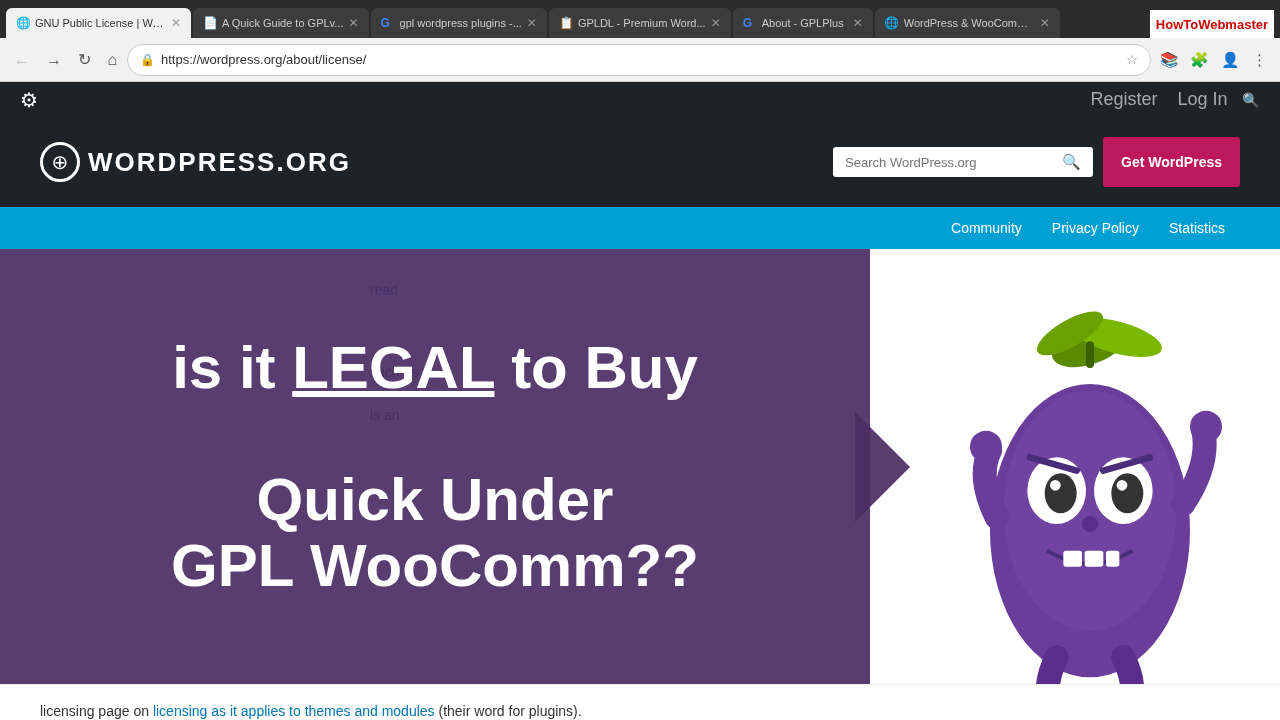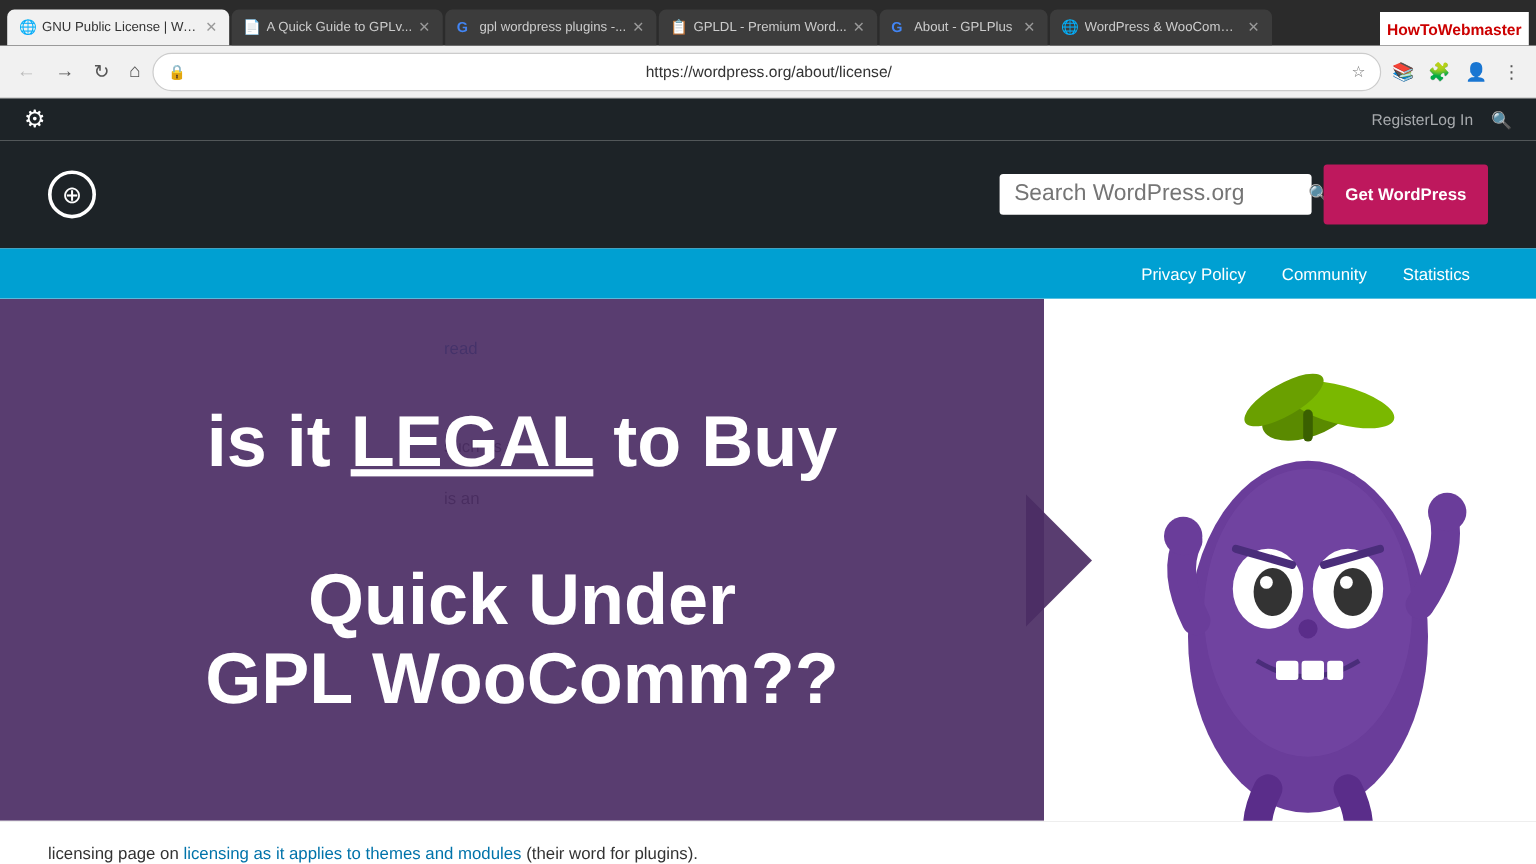--- a/index.html
+++ b/index.html
@@ -17,43 +17,43 @@
     .tab-close { margin-left: 5px; color: #999; cursor: pointer; font-size: 12px; flex-shrink: 0; }
     .howto-logo { margin-left: auto; display: flex; align-items: center; }
     .howto-logo-img { height: 28px; background: #fff; padding: 2px 6px; font-size: 11px; font-weight: bold; color: #c00; display: flex; align-items: center; }
 
     
     .nav-bar { display: flex; align-items: center; background: #f1f1f1; padding: 6px 8px; height: 44px; gap: 4px; border-bottom: 1px solid #ccc; }
     .nav-btn { background: none; border: none; cursor: pointer; color: #555; font-size: 16px; padding: 4px 6px; border-radius: 3px; }
     .nav-btn.disabled { color: #bbb; cursor: default; }
     .address-bar { flex: 1; display: flex; align-items: center; background: #fff; border: 1px solid #ccc; border-radius: 20px; padding: 4px 12px; height: 32px; gap: 6px; }
     .address-bar-lock { color: #555; font-size: 12px; }
-    .address-input { flex: 1; border: none; outline: none; font-size: 13px; color: #333; background: transparent; text-align: center; }
+    .address-input { flex: 1; border: none; outline: none; font-size: 13px; color: #333; background: transparent; }
     .address-bar-icons { display: flex; gap: 4px; color: #777; font-size: 13px; }
     .browser-actions { display: flex; align-items: center; gap: 2px; }
     .browser-action-btn { background: none; border: none; cursor: pointer; color: #555; font-size: 15px; padding: 4px 5px; border-radius: 3px; }
 
     
     .website { background: #fff; width: 100%; }
 
     
     .wp-top-bar { background: #1d2327; display: flex; align-items: center; padding: 0 20px; height: 35px; }
     .wp-logo-icon { color: #fff; font-size: 20px; margin-right: auto; }
-    .wp-top-links { display: flex; color: #a7aaad; font-size: 13px; margin-left: 16px; }
+    .wp-top-links { display: flex; gap: 20px; color: #a7aaad; font-size: 18px; margin-left: 16px; }
     .wp-top-links a { color: #a7aaad; text-decoration: none; cursor: pointer; }
     .wp-search-icon { color: #a7aaad; font-size: 14px; cursor: pointer; margin-left: 15px; }
 
     
     .wp-header { background: #1d2327; display: flex; align-items: center; padding: 20px 40px; }
     .wp-logo { display: flex; align-items: center; gap: 8px; text-decoration: none; }
     .wp-logo-circle { width: 40px; height: 40px; border: 3px solid #fff; border-radius: 50%; display: flex; align-items: center; justify-content: center; color: #fff; font-size: 22px; }
     .wp-logo-text { color: #fff; font-size: 26px; font-weight: bold; letter-spacing: 2px; }
     .wp-header-search { margin-left: auto; display: flex; align-items: center; gap: 10px; }
     .wp-search-bar { display: flex; align-items: center; background: #fff; border-radius: 3px; padding: 6px 12px; width: 260px; }
-    .wp-search-input { border: none; outline: none; font-size: 19px; color: #666; flex: 1; background: transparent; }
+    .wp-search-input { border: none; outline: none; font-size: 13px; color: #666; flex: 1; background: transparent; }
     .wp-search-btn { background: none; border: none; cursor: pointer; color: #777; font-size: 15px; }
     .get-wordpress-btn { background: #be185d; color: #fff; border: none; padding: 17px 18px; font-size: 14px; font-weight: bold; cursor: pointer; border-radius: 3px; white-space: nowrap; }
 
     
     .wp-nav { background: #00a0d2; display: flex; align-items: center; padding: 0 40px; height: 42px; }
     .wp-nav a { color: #fff; text-decoration: none; font-size: 14px; padding: 12px 15px; display: block; }
     .wp-nav-right { margin-left: auto; display: flex; }
 
     
     .wp-main { position: relative; overflow: hidden; }
@@ -159,35 +159,36 @@
       <a href="#">Log In</a>
     </div>
     <span class="wp-search-icon">🔍</span>
   </div>
 
   <div class="wp-header">
     <a href="#" class="wp-logo">
       <div class="wp-logo-circle">
         <span style="font-size:20px;">⊕</span>
       </div>
+      <span class="wp-logo-text">WORDPRESS.ORG</span>
     </a>
 
     <div class="wp-header-search">
       <div class="wp-search-bar">
         <input class="wp-search-input" type="text" placeholder="Search WordPress.org" style="">
         <button class="wp-search-btn">🔍</button>
       </div>
       <button class="get-wordpress-btn">Get WordPress</button>
     </div>
   </div>
 
   <div class="wp-nav">
     <div class="wp-nav-right">
+      <a href="#">Community</a>
       <a href="#">Privacy Policy</a>
-      <a href="#">Community</a>
       <a href="#">Statistics</a>
     </div>
   </div>
 
   <div class="wp-main" style="height: 435px; background: #fff;">
 
     <div class="overlay-ad">
       <div class="overlay-ad-text">
         <span>is it <span class="underline">LEGAL</span> to Buy</span><br>
         <br>

